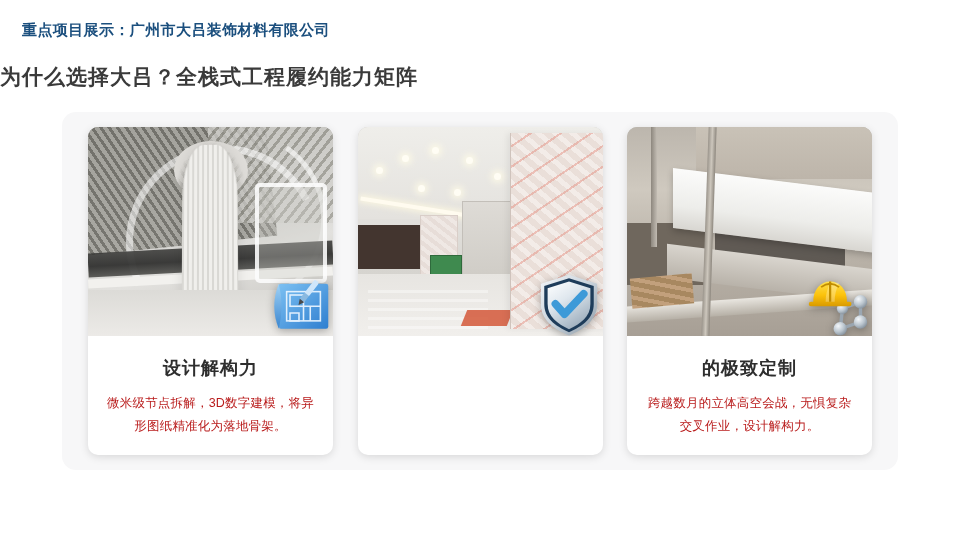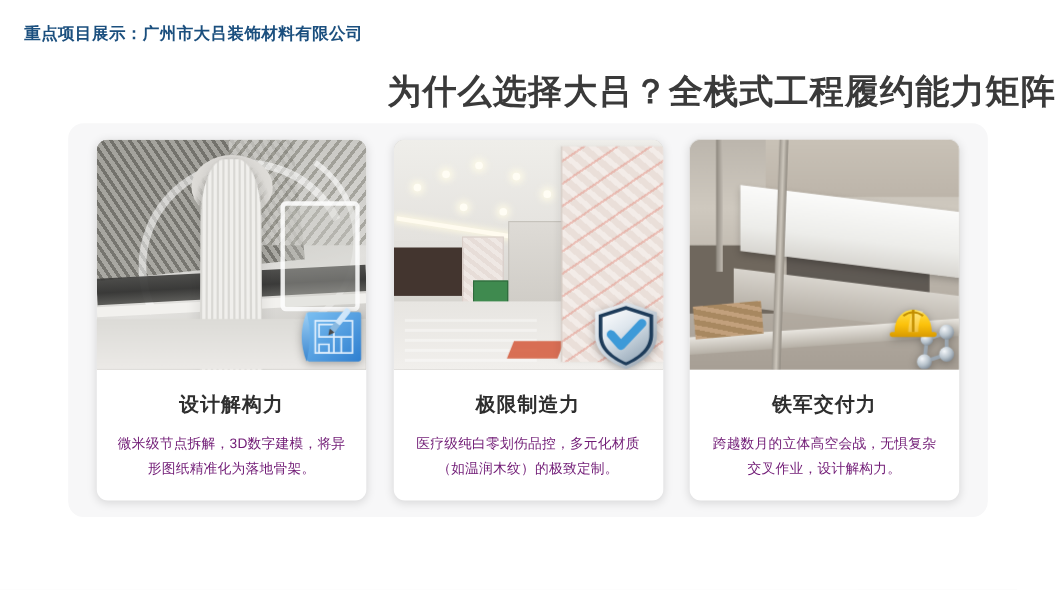--- a/index.html
+++ b/index.html
@@ -14,21 +14,21 @@
   
   .eyebrow{
     position:absolute;left:22px;top:21px;
     font-size:15px;font-weight:700;letter-spacing:.4px;
     color:#1b4f7e;white-space:nowrap;
   }
 
   
   .title{
     position:absolute;left:0;top:63px;width:960px;
-    text-align:right;font-size:31px;font-weight:700;
+    text-align:left;font-size:21px;font-weight:700;
     letter-spacing:1px;color:#3a3a3a;white-space:nowrap;
   }
 
   
   .panel{
     position:absolute;left:62px;top:112px;width:836px;height:358px;
     background:#f7f7f8;border-radius:14px;
   }
 
   
@@ -206,21 +206,21 @@
   .badge svg{width:100%;height:100%;display:block;
     filter:drop-shadow(0 2px 4px rgba(0,0,0,.3));}
 
   
   .card-body{flex:1;padding:14px 16px 0;text-align:center;}
   .card-title{
     font-size:18px;font-weight:700;color:#2e2e2e;
     letter-spacing:1px;margin:6px 0 12px;
   }
   .card-desc{
-    font-size:12.5px;line-height:1.85;color:#701a75;
+    font-size:12.5px;line-height:1.85;color:#b91c1c;
     letter-spacing:.2px;
   }
 
   
   .footer{
     position:absolute;left:0;top:481px;width:960px;height:30px;
     display:flex;align-items:center;justify-content:center;gap:26px;
   }
   .rule{width:120px;height:2px;background:#2d628d;}
   .footer-text{
@@ -323,24 +323,20 @@
                 <stop offset="1" stop-color="#9fb0bf"></stop>
               </linearGradient>
             </defs>
             <path d="M32 6 L57 14 v18 c0 14-11 22-25 28 C18 54 7 46 7 32 V14z" fill="url(#shOut)"></path>
             <path d="M32 9 L54 16 v16 c0 12.5-9.5 19.5-22 25 C19.5 51.5 10 44.5 10 32 V16z" fill="#1e3c5a"></path>
             <path d="M32 12 L51 18 v14 c0 11-8.5 17.5-19 22.5 C21.5 49.5 13 43 13 32 V18z" fill="url(#shIn)"></path>
             <path d="M20 32 l8 9 l17-18" fill="none" stroke="#3d9ad8" stroke-width="7" stroke-linecap="round" stroke-linejoin="round"></path>
           </svg>
         </div>
       </div>
-      <div class="card-body">
-        <div class="card-title">极限制造力</div>
-        <div class="card-desc">医疗级纯白零划伤品控，多元化材质（如温润木纹）的极致定制。</div>
-      </div>
     </div>
 
     <div class="card">
       <div class="photo">
         <div class="photo-scene p3">
           <div class="slab"></div>
           <div class="pit"></div>
           <div class="dark3"></div>
           <div class="beam2"></div>
           <div class="beam"></div>
@@ -371,21 +367,21 @@
             <circle cx="34" cy="54" r="6" fill="url(#node)"></circle>
             <circle cx="36" cy="36" r="5" fill="url(#node)"></circle>
             <path d="M8 34 h34 a2 2 0 0 0 0-4 h-2 c0-11-6.5-18-15-18 S10 19 10 30 H8 a2 2 0 0 0 0 4z" fill="url(#hh)"></path>
             <path d="M25 13 q-4 8-4 17 h8 q0-9 4-17z" fill="#ffffff" opacity=".28"></path>
             <path d="M25 12 v18" stroke="#c28e00" stroke-width="2" fill="none"></path>
             <path d="M17 17 q8-6 16 0" stroke="#c28e00" stroke-width="1.6" fill="none"></path>
           </svg>
         </div>
       </div>
       <div class="card-body">
-        <div class="card-title">铁军交付力</div>
+        <div class="card-title">的极致定制</div>
         <div class="card-desc">跨越数月的立体高空会战，无惧复杂交叉作业，设计解构力。</div>
       </div>
     </div>
 
   </div>
 
 
 </div>
 
 </body></html>

